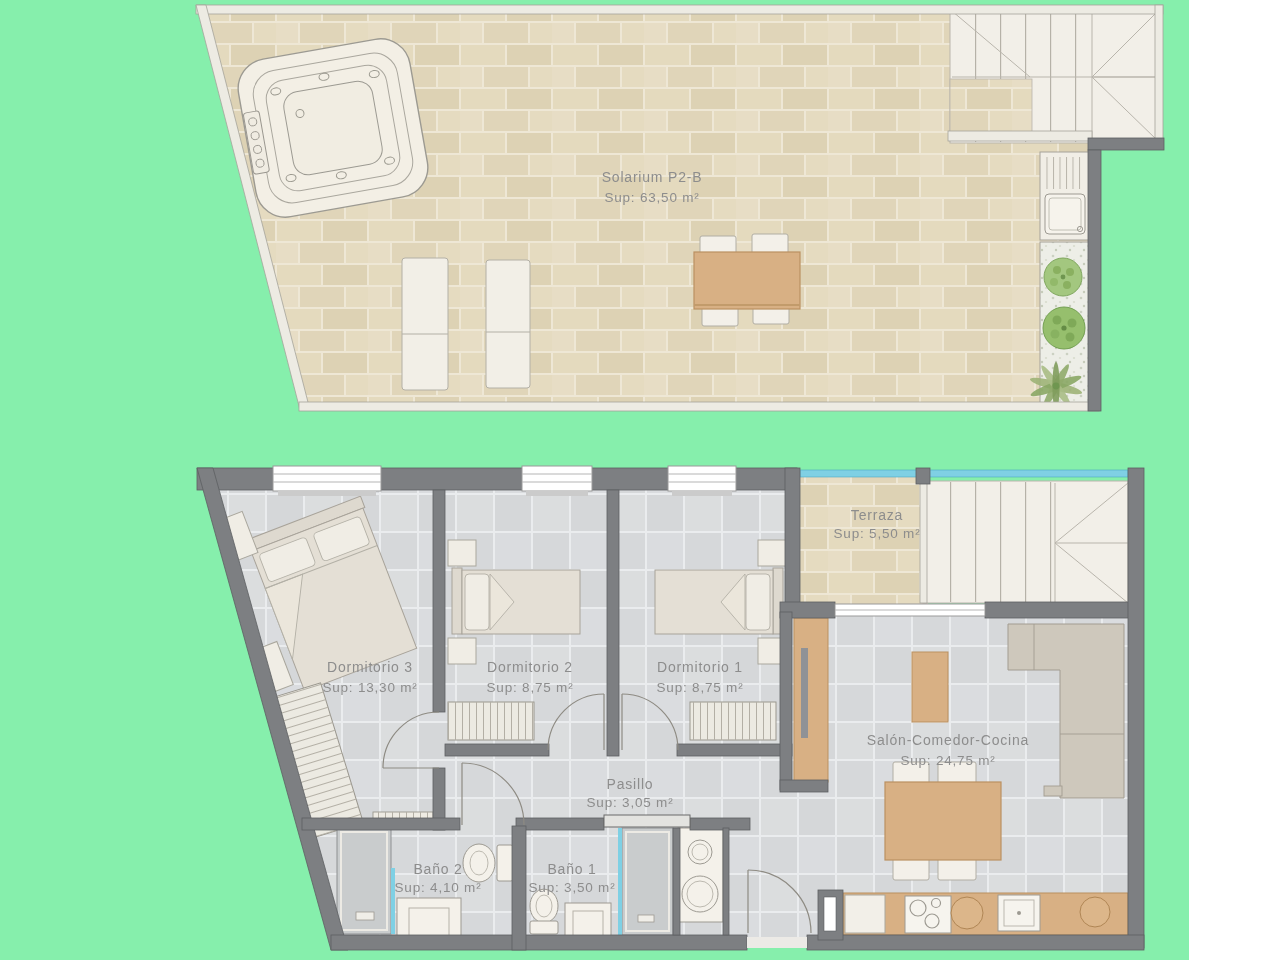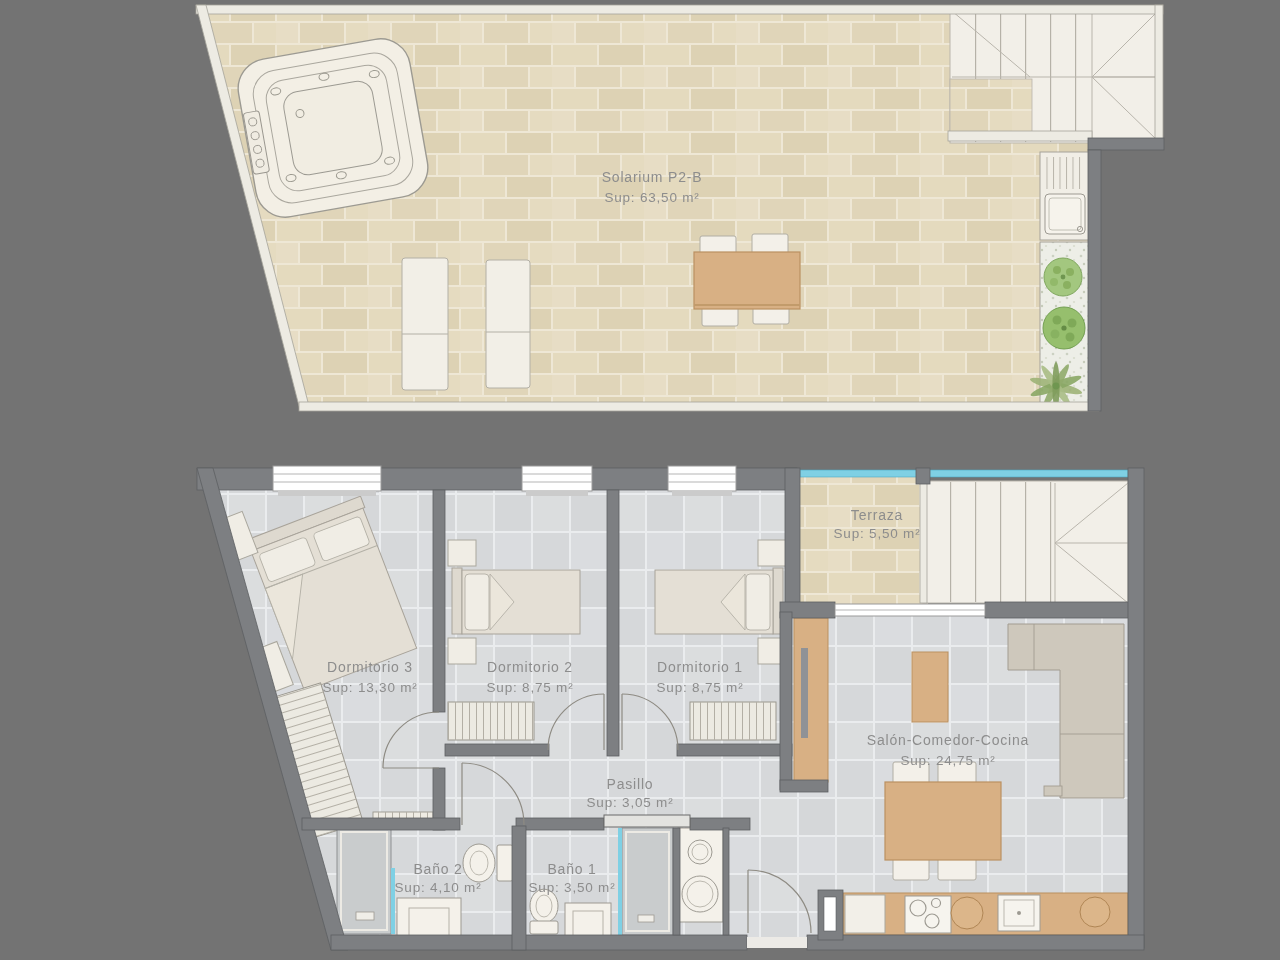--- a/index.html
+++ b/index.html
@@ -1,16 +1,16 @@
 <!DOCTYPE html>
 <html><head>
 <meta charset="utf-8">
 <style>
   html,body{margin:0;padding:0;background:#ffffff;}
-  .stage{width:1280px;height:960px;position:relative;background:#737373;overflow:hidden;
+  .stage{width:1189px;height:960px;position:relative;background:#86efac;overflow:hidden;
          font-family:"Liberation Sans", sans-serif;}
   svg{display:block;}
   text{font-family:"Liberation Sans", sans-serif; fill:#8d8d8d; letter-spacing:0.8px;}
   .room-name{font-size:14px;}
   .room-area{font-size:13.5px;}
 </style>
 </head>
 <body>
 
 <div class="stage">

